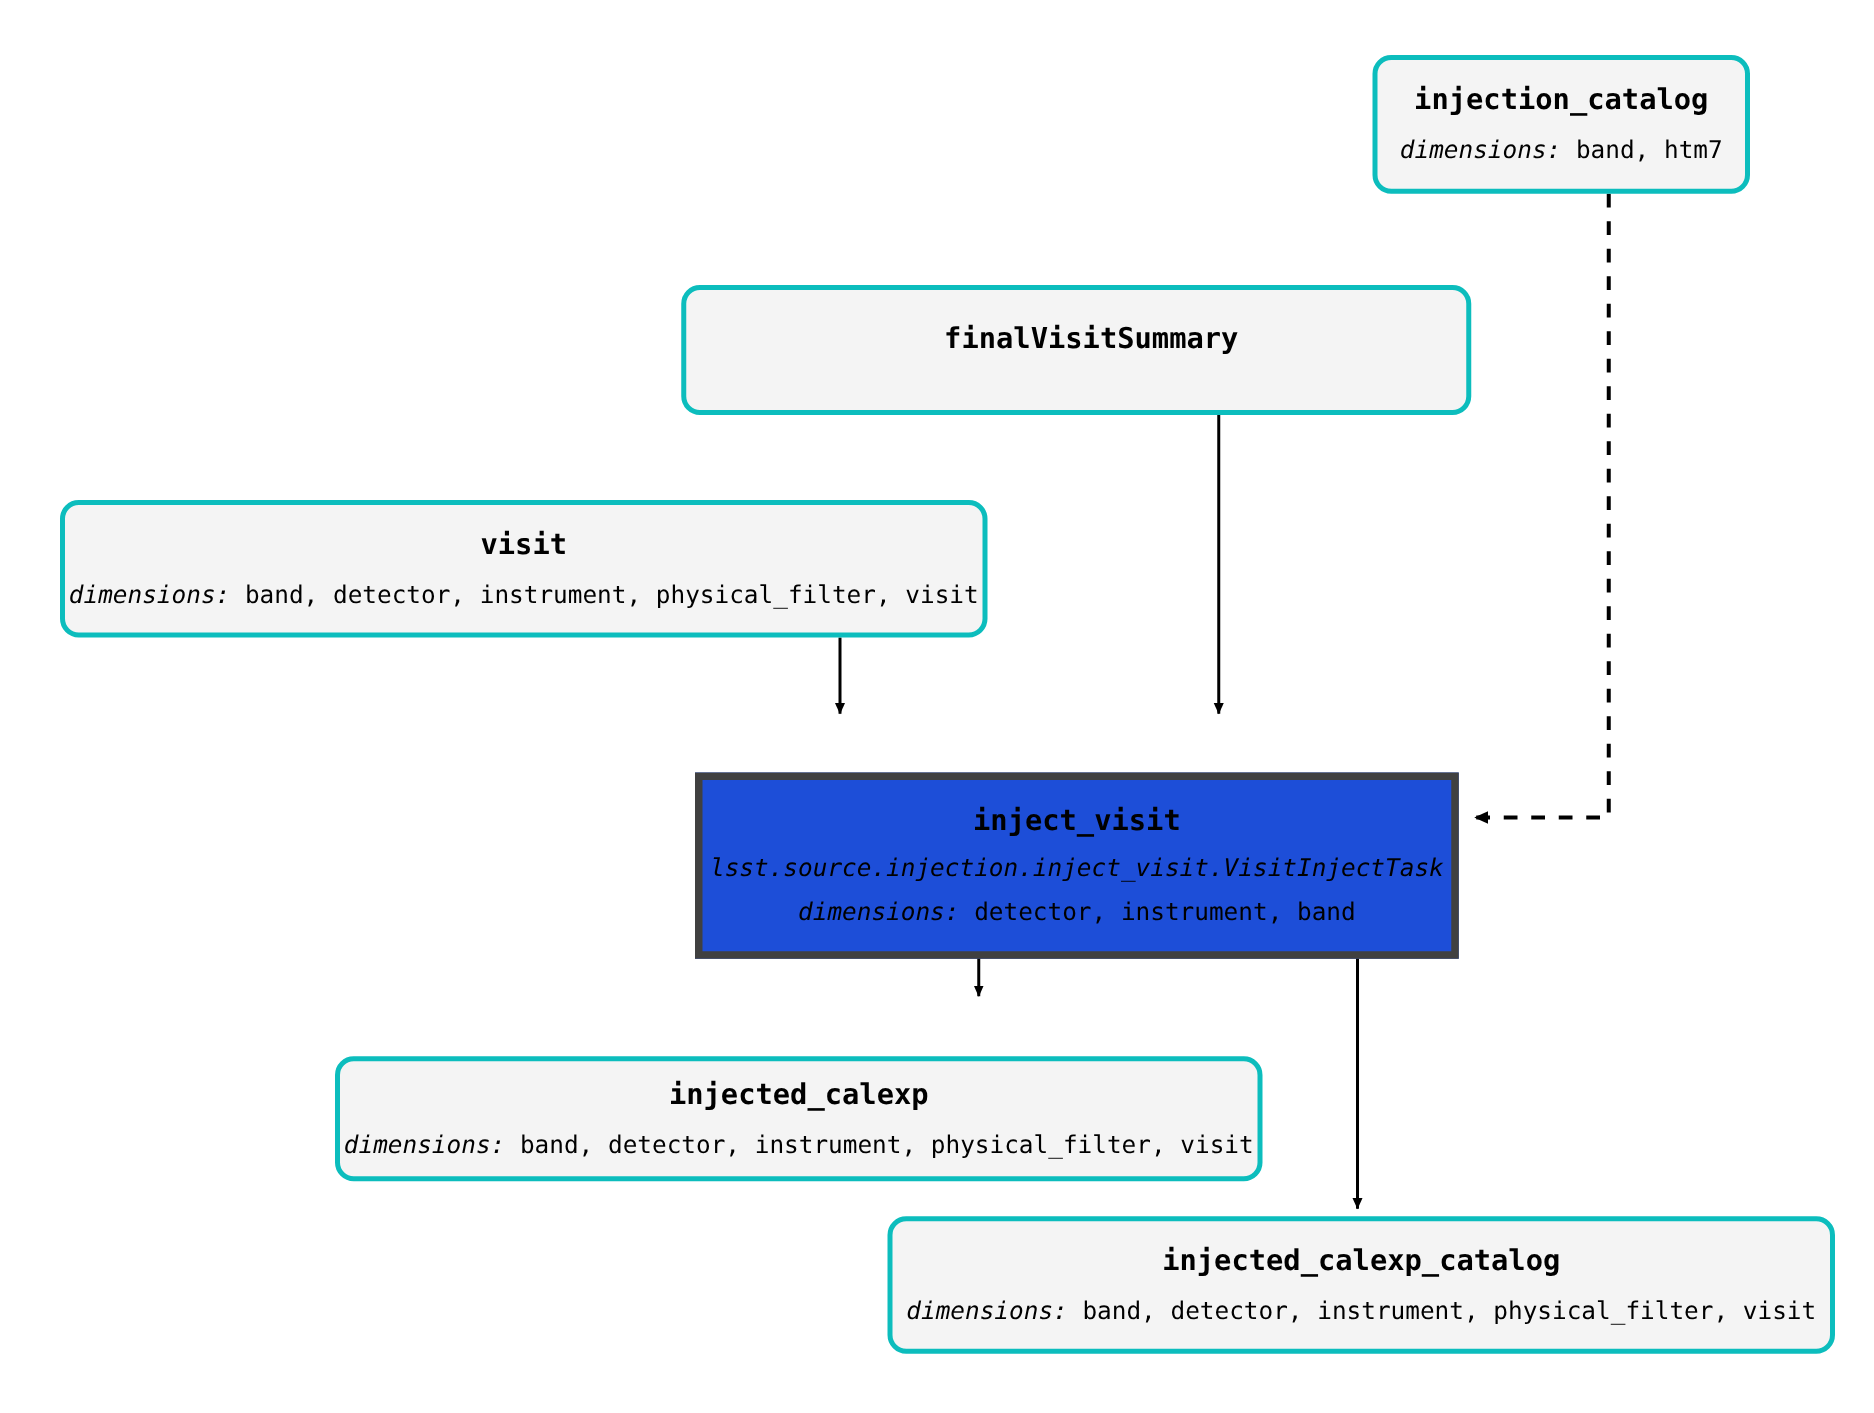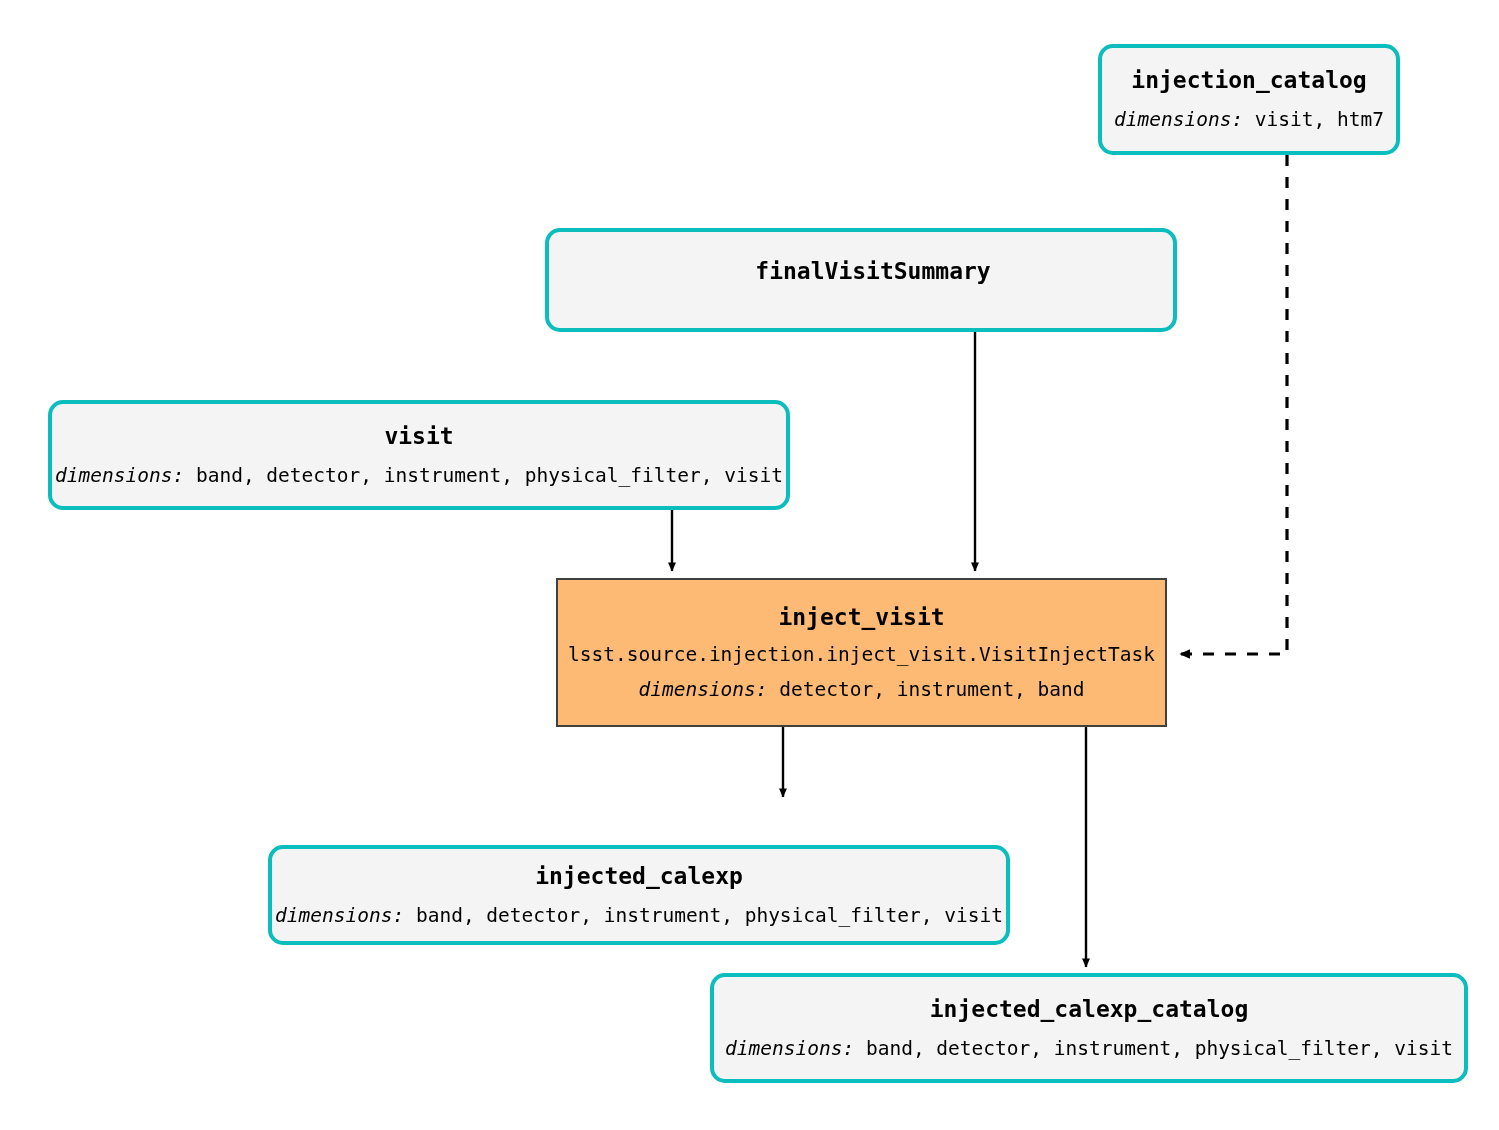--- a/index.html
+++ b/index.html
@@ -31,23 +31,24 @@
     align-items: center;
     justify-content: center;
     text-align: center;
   }
   .node.dataset {
     background: #f4f4f4;
     border: 4px solid #0cbdbd;
     border-radius: 15px;
   }
   .node.task {
-    background: #fdba74;
-    border: 2px solid #404040;
+    background: #1d4ed8;
+    border: 6px solid #404040;
     border-radius: 0;
+    margin-top: 40px;
   }
   .node-title {
     font-family: "DejaVu Sans Mono", monospace;
     font-weight: bold;
     font-size: 23px;
     color: #000000;
     letter-spacing: 0px;
     white-space: nowrap;
     line-height: 1.1;
   }
@@ -64,21 +65,21 @@
   .node-class {
     font-family: "DejaVu Sans Mono", monospace;
     font-size: 19.5px;
     color: #000000;
     white-space: nowrap;
     line-height: 1.1;
   }
   
   .node.dataset .node-title { margin-bottom: 16px; }
   .node.task .node-title { margin-bottom: 14px; }
-  .node.task .node-class { margin-bottom: 13px; }
+  .node.task .node-class { margin-bottom: 13px; font-style: italic; }
 
   
   #node-injection_catalog { left: 1098px; top: 44px;  width: 302px; height: 111px; }
   #node-finalVisitSummary { left: 545px;  top: 228px; width: 632px; height: 104px; padding-left: 24px; }
   #node-calexp           { left: 48px;   top: 400px; width: 742px; height: 110px; }
   #node-inject_visit     { left: 556px;  top: 578px; width: 611px; height: 149px; }
   #node-injected_calexp  { left: 268px;  top: 803px; width: 742px; height: 100px; margin-top: 42px; }
   #node-injected_calexp_catalog { left: 710px; top: 973px; width: 758px; height: 110px; }
 </style>
 </head>
@@ -102,21 +103,21 @@
 
     <line x1="783" y1="727" x2="783" y2="797" stroke="#000000" stroke-width="2.4" marker-end="url(#arrow)"></line>
 
     <line x1="1086" y1="727" x2="1086" y2="967" stroke="#000000" stroke-width="2.4" marker-end="url(#arrow)"></line>
 
     <path d="M 1287 155 L 1287 654 L 1180 654" fill="none" stroke="#000000" stroke-width="3.2" stroke-dasharray="11,11" marker-end="url(#arrow-left)"></path>
   </svg>
 
   <div class="node dataset" id="node-injection_catalog">
     <div class="node-title">injection_catalog</div>
-    <div class="node-dims"><span class="dims-label">dimensions:</span><span> visit, htm7</span></div>
+    <div class="node-dims"><span class="dims-label">dimensions:</span><span> band, htm7</span></div>
   </div>
 
   <div class="node dataset" id="node-finalVisitSummary">
     <div class="node-title">finalVisitSummary</div>
   </div>
 
   <div class="node dataset" id="node-calexp">
     <div class="node-title">visit</div>
     <div class="node-dims"><span class="dims-label">dimensions:</span><span> band, detector, instrument, physical_filter, visit</span></div>
   </div>

